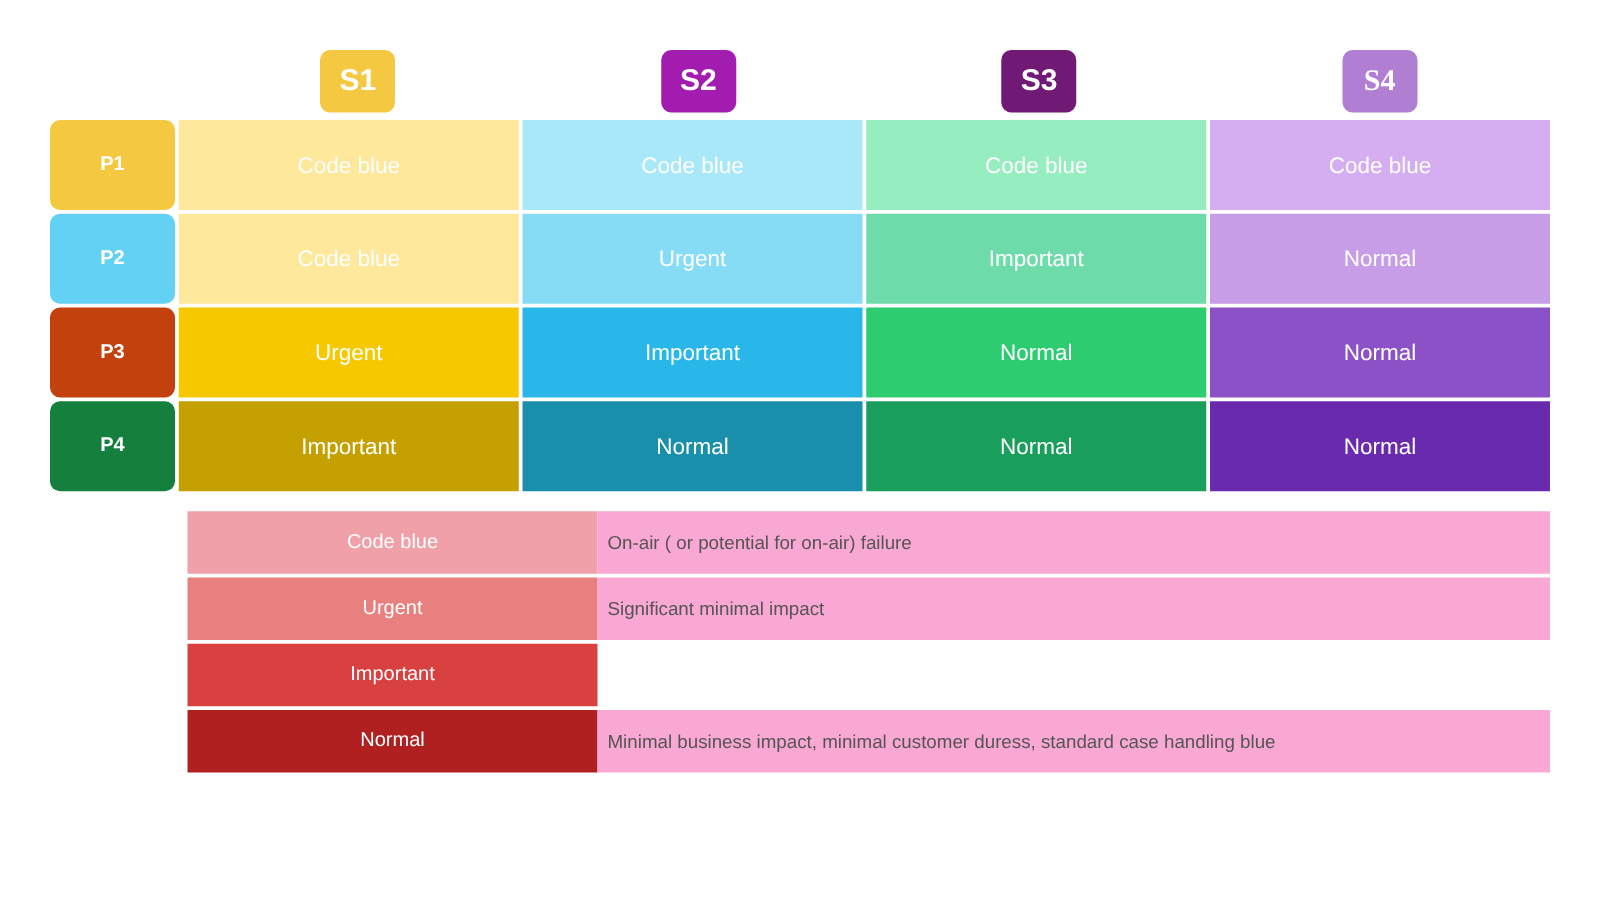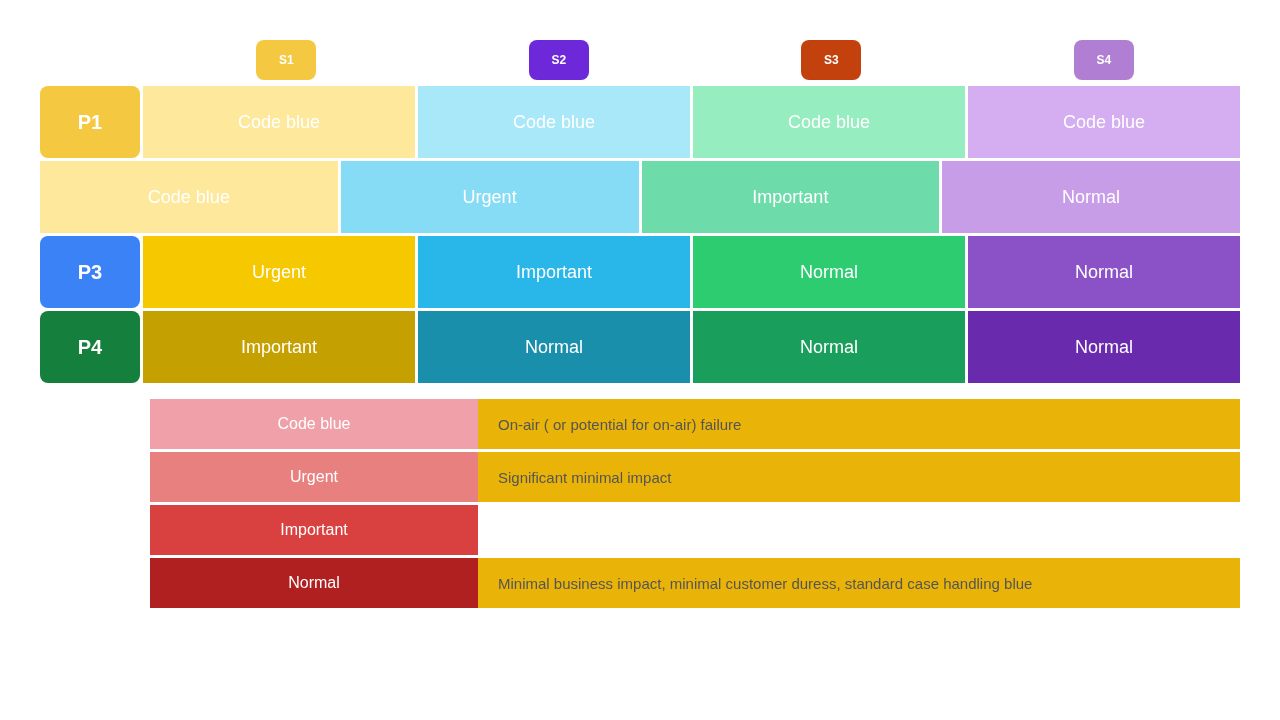--- a/index.html
+++ b/index.html
@@ -33,26 +33,26 @@
       margin-bottom: 6px;
     }
     .s-label {
       flex: 1;
       display: flex;
       justify-content: center;
       align-items: center;
     }
     .s-badge {
       width: 60px;
-      height: 40px;
+      height: 50px;
       border-radius: 8px;
       display: flex;
       align-items: center;
       justify-content: center;
-      font-size: 12px;
+      font-size: 24px;
       font-weight: 700;
       color: white;
     }
     
     .grid-area {
       display: flex;
       flex-direction: column;
       gap: 3px;
     }
     .grid-row {
@@ -60,21 +60,21 @@
       align-items: stretch;
       gap: 3px;
     }
     .p-badge {
       width: 100px;
       min-height: 72px;
       border-radius: 8px;
       display: flex;
       align-items: center;
       justify-content: center;
-      font-size: 20px;
+      font-size: 16px;
       font-weight: 700;
       color: white;
       flex-shrink: 0;
     }
     .cell {
       flex: 1;
       min-height: 72px;
       display: flex;
       align-items: center;
       justify-content: center;
@@ -101,66 +101,67 @@
       width: 328px;
       display: flex;
       align-items: center;
       justify-content: center;
       font-size: 16px;
       font-weight: 500;
       color: white;
     }
     .legend-desc {
       flex: 1;
-      background: #eab308;
+      background: #f9a8d4;
       display: flex;
       align-items: center;
-      padding-left: 20px;
+      padding-left: 8px;
       font-size: 15px;
       color: #555;
     }
   </style>
 </head>
 <body>
 
 <h1></h1>
 
 <div class="matrix-container">
 
   <div class="header-row" id="header-row">
       <div class="s-label">
         <div class="s-badge" style="background: rgb(245, 200, 66);">S1</div>
       </div>
       <div class="s-label">
-        <div class="s-badge" style="background: #6d28d9;">S2</div>
+        <div class="s-badge" style="background: #a21caf;">S2</div>
       </div>
       <div class="s-label">
-        <div class="s-badge" style="background: #c2410c;">S3</div>
+        <div class="s-badge" style="background: #701a75;">S3</div>
       </div>
       <div class="s-label">
-        <div class="s-badge" style="background: rgb(176, 127, 212);">S4</div>
+        <div class="s-badge" style="background: rgb(176, 127, 212); font-family: Liberation Serif, serif;">S4</div>
       </div>
     </div>
 
   <div class="grid-area" id="grid-area">
       <div class="grid-row">
         <div class="p-badge" style="background: rgb(245, 200, 66);">P1</div>
         <div class="cell" style="background: rgb(253, 232, 155);">Code blue</div>
         <div class="cell" style="background: rgb(168, 232, 248);">Code blue</div>
         <div class="cell" style="background: rgb(150, 237, 192);">Code blue</div>
         <div class="cell" style="background: rgb(212, 174, 240);">Code blue</div>
       </div>
       <div class="grid-row">
+        <div class="p-badge" style="background: rgb(99, 209, 244);">P2</div>
         <div class="cell" style="background: rgb(253, 232, 155);">Code blue</div>
         <div class="cell" style="background: rgb(135, 220, 245);">Urgent</div>
         <div class="cell" style="background: rgb(109, 220, 170);">Important</div>
         <div class="cell" style="background: rgb(199, 157, 232);">Normal</div>
       </div>
       <div class="grid-row">
-        <div class="p-badge" style="background: #3b82f6;">P3</div>
+        <div class="p-badge" style="background: #c2410c;">P3</div>
         <div class="cell" style="background: rgb(245, 200, 0);">Urgent</div>
         <div class="cell" style="background: rgb(41, 182, 232);">Important</div>
         <div class="cell" style="background: rgb(46, 204, 113);">Normal</div>
         <div class="cell" style="background: rgb(139, 82, 200);">Normal</div>
       </div>
       <div class="grid-row">
         <div class="p-badge" style="background: #15803d;">P4</div>
         <div class="cell" style="background: rgb(196, 160, 0);">Important</div>
         <div class="cell" style="background: rgb(26, 143, 171);">Normal</div>
         <div class="cell" style="background: rgb(26, 158, 92);">Normal</div>

